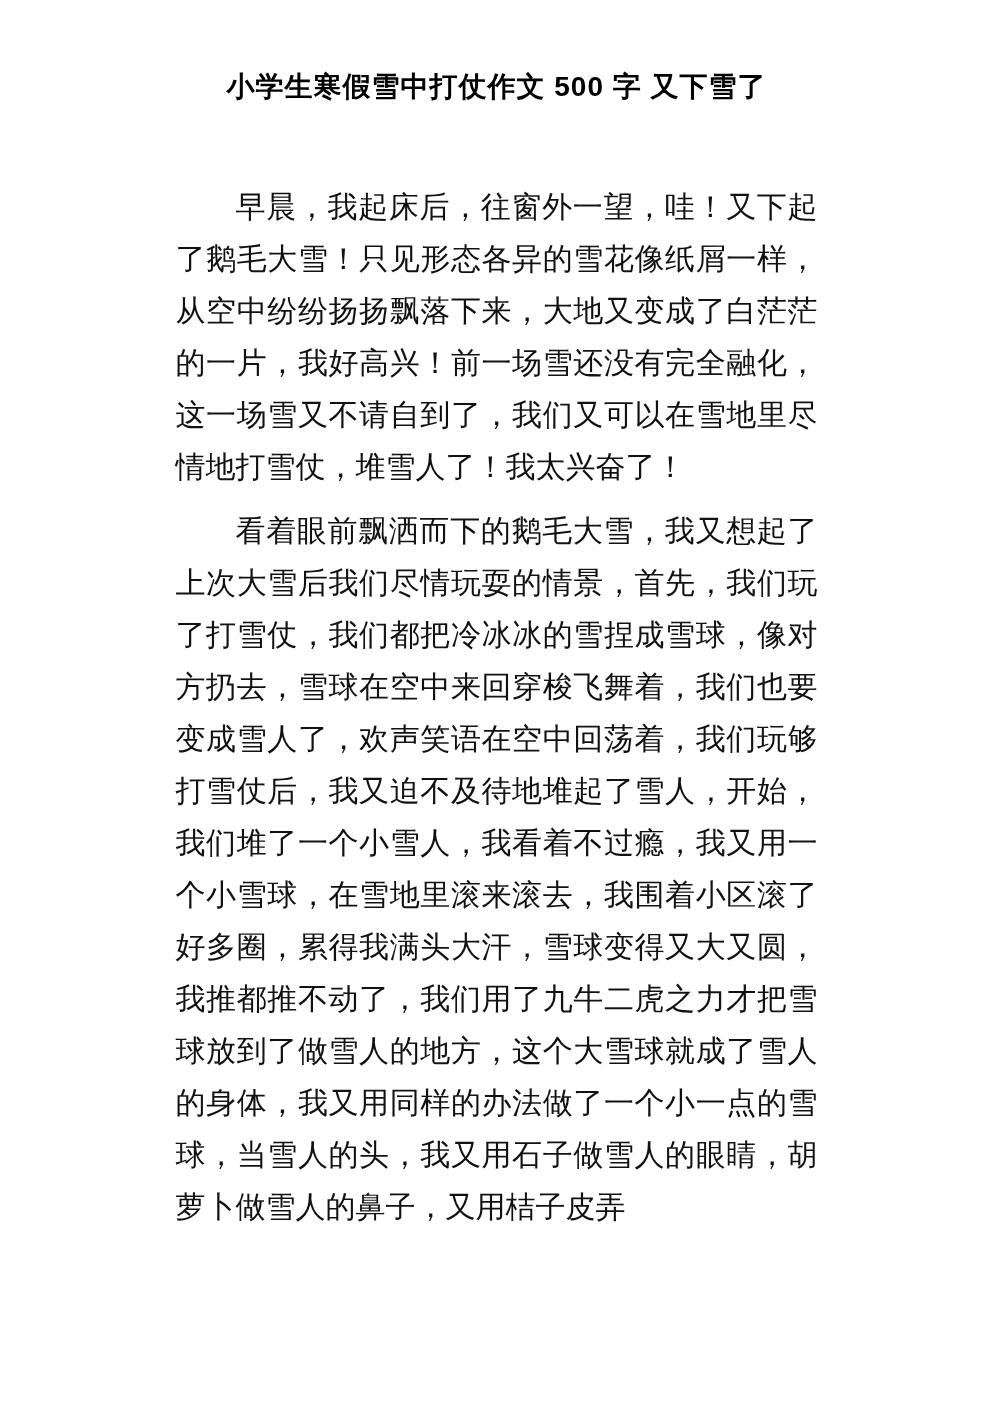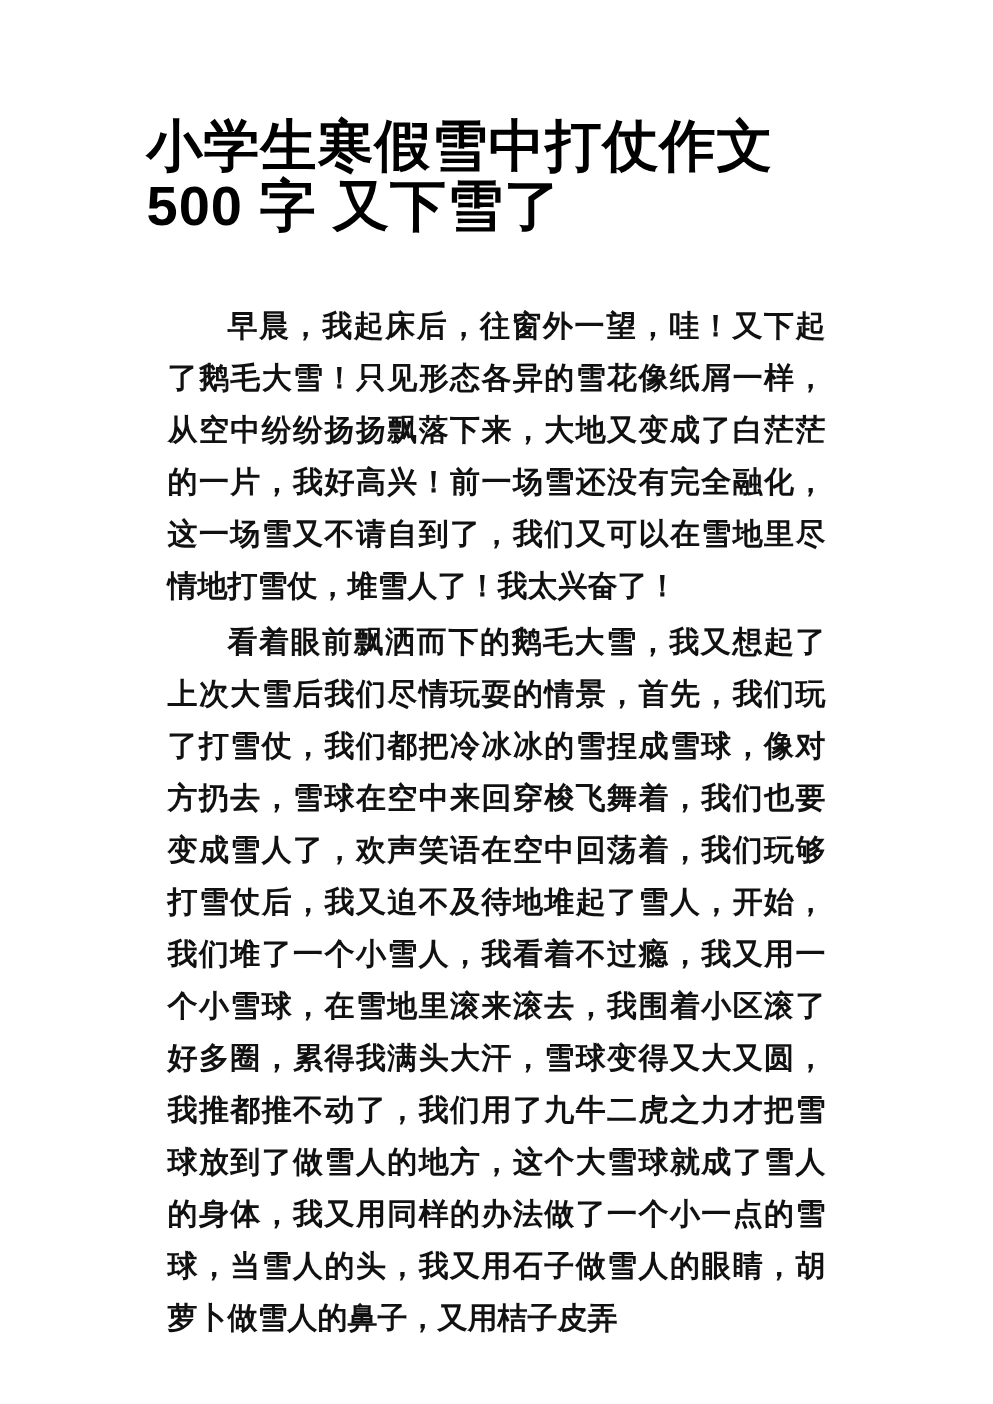--- a/index.html
+++ b/index.html
@@ -16,45 +16,45 @@
   }
   .page {
     width: 993px;
     height: 1404px;
     background: #ffffff;
     box-sizing: border-box;
   }
   .doc-title {
     width: 700px;
     margin: 0 auto;
-    padding-top: 116px;
+    padding-top: 57px;
     padding-bottom: 0;
+    text-align: center;
     font-family: "Liberation Sans", "DejaVu Sans", sans-serif;
     font-weight: 700;
-    font-size: 56px;
+    font-size: 28px;
     line-height: 60px;
     color: #000000;
     letter-spacing: 1px;
   }
   .doc-body {
     width: 666px;
     margin: 0 auto;
     margin-top: 64px;
     color: #111111;
   }
   .doc-body p {
-    margin: 4px;
+    margin: 12px;
     font-size: 30px;
     line-height: 52px;
     text-align: justify;
     text-justify: inter-ideograph;
     text-indent: 2em;
     color: #111111;
     word-break: break-all;
-    font-weight: bold;
   }
 </style>
 </head>
 <body>
 
 <div class="page">
   <h1 class="doc-title">小学生寒假雪中打仗作文 500 字 又下雪了</h1>
 
   <div class="doc-body">
     <p>早晨，我起床后，往窗外一望，哇！又下起了鹅毛大雪！只见形态各异的雪花像纸屑一样，从空中纷纷扬扬飘落下来，大地又变成了白茫茫的一片，我好高兴！前一场雪还没有完全融化，这一场雪又不请自到了，我们又可以在雪地里尽情地打雪仗，堆雪人了！我太兴奋了！</p>

